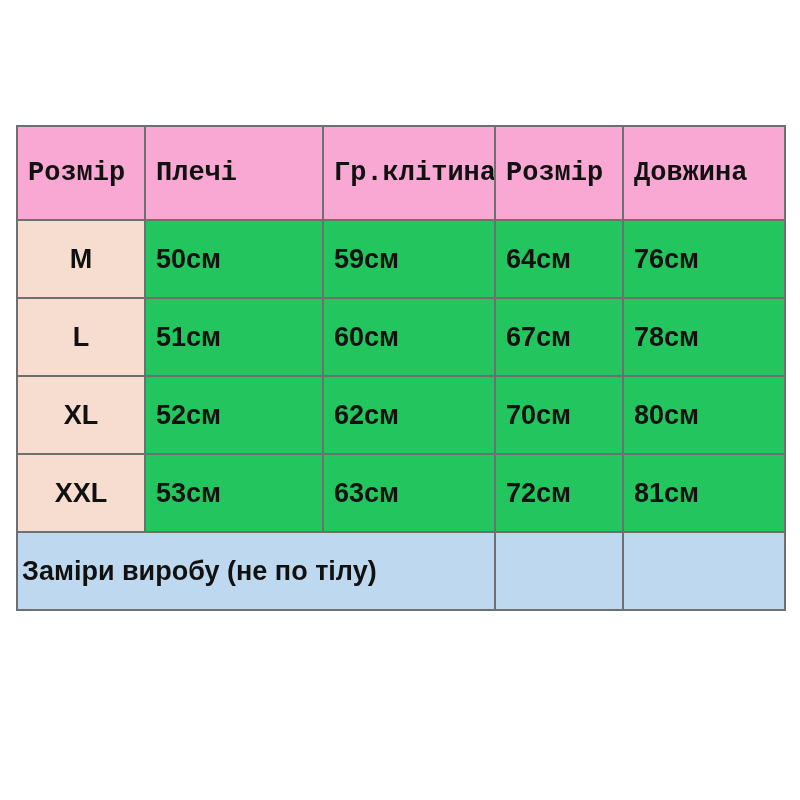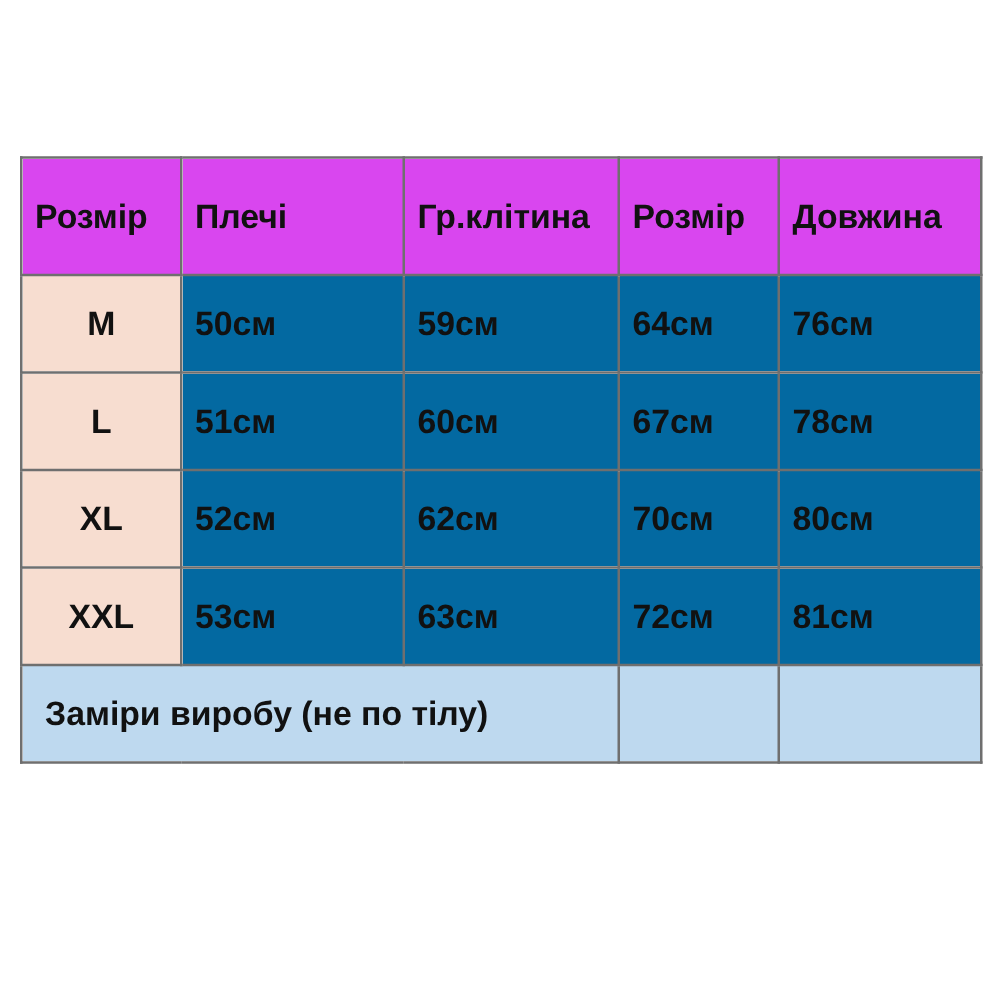--- a/index.html
+++ b/index.html
@@ -36,38 +36,39 @@
     white-space: nowrap;
     overflow: hidden;
   }
   .col-size   { width: 128px; }
   .col-a      { width: 178px; }
   .col-b      { width: 172px; }
   .col-c      { width: 128px; }
   .col-d      { width: 162px; }
 
   thead th {
-    background: #d946ef;
+    background: #f9a8d4;
     height: 92px;
+    font-family: Liberation Mono, monospace;
   }
   tbody tr { height: 78px; }
   td.size-cell {
     background: #f7ddd0;
     text-align: center;
   }
   td.value-cell {
-    background: #0369a1;
+    background: #22c55e;
   }
   tr.footer-row td {
     background: #bed9ef;
     height: 72px;
   }
   tr.footer-row td.footer-note {
     text-align: left;
-    padding-left: 18px;
+    padding-left: 4px;
   }
 </style>
 </head>
 <body>
 
 <div id="page">
   <table class="size-table">
     <colgroup>
       <col class="col-size">
       <col class="col-a">

